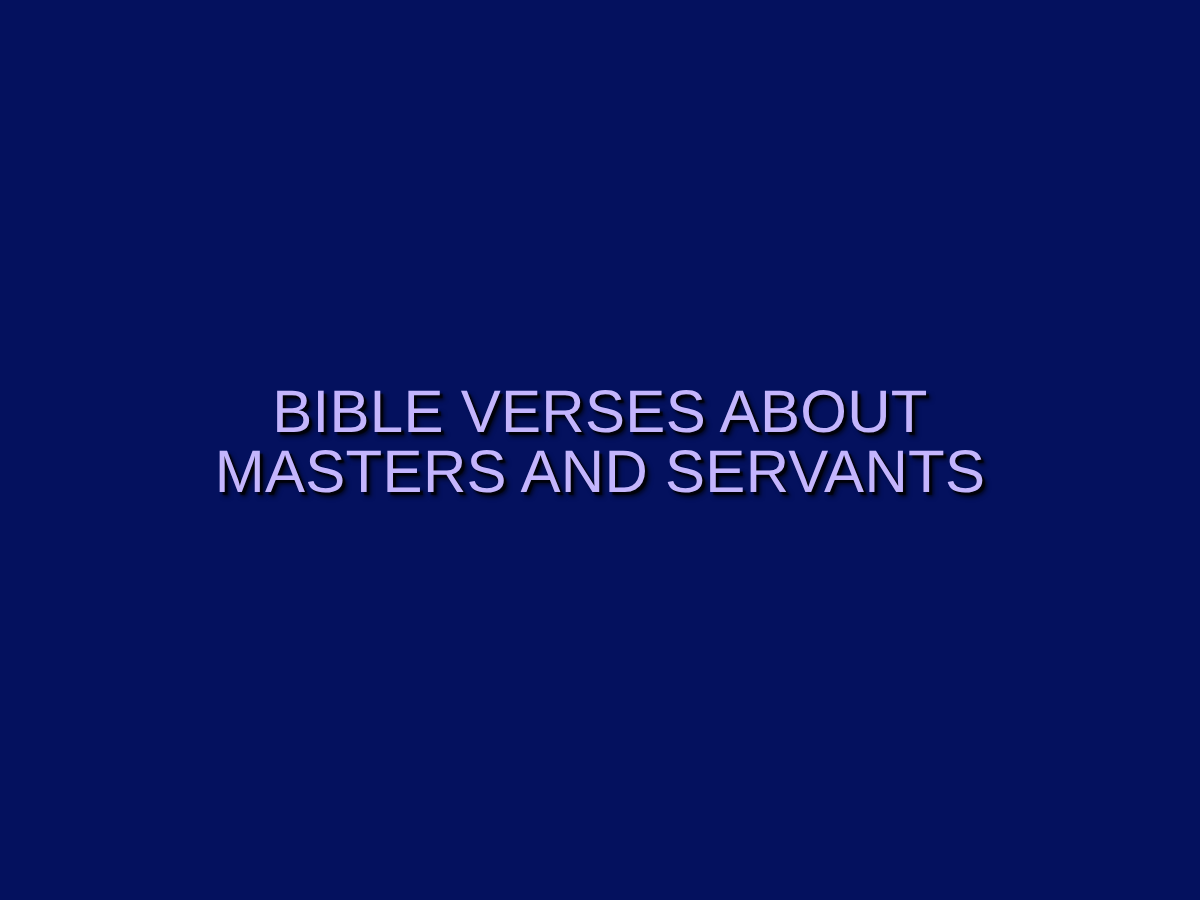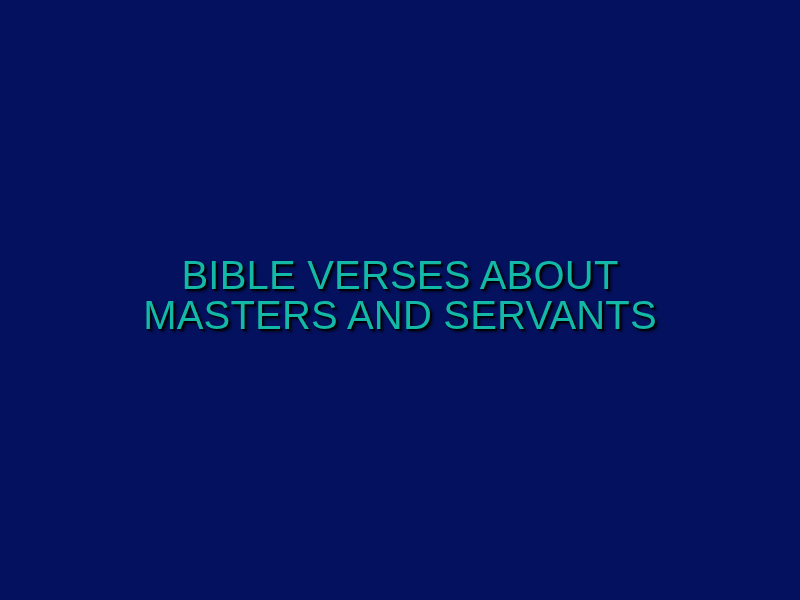--- a/index.html
+++ b/index.html
@@ -36,21 +36,21 @@
   }
 
   .title-text {
     margin: 0;
     padding: 0;
     font-family: "Liberation Sans", sans-serif;
     font-size: 40px;
     line-height: 40px;
     font-weight: 400;
     letter-spacing: 0.2px;
-    color: #14b8a6;
+    color: #c4b5fd;
     text-transform: uppercase;
     white-space: pre-line;
     text-shadow:
       2px 2px 1px rgba(0, 0, 0, 0.85),
       3px 3px 3px rgba(0, 0, 0, 0.55);
   }
 </style>
 </head>
 <body>
 

